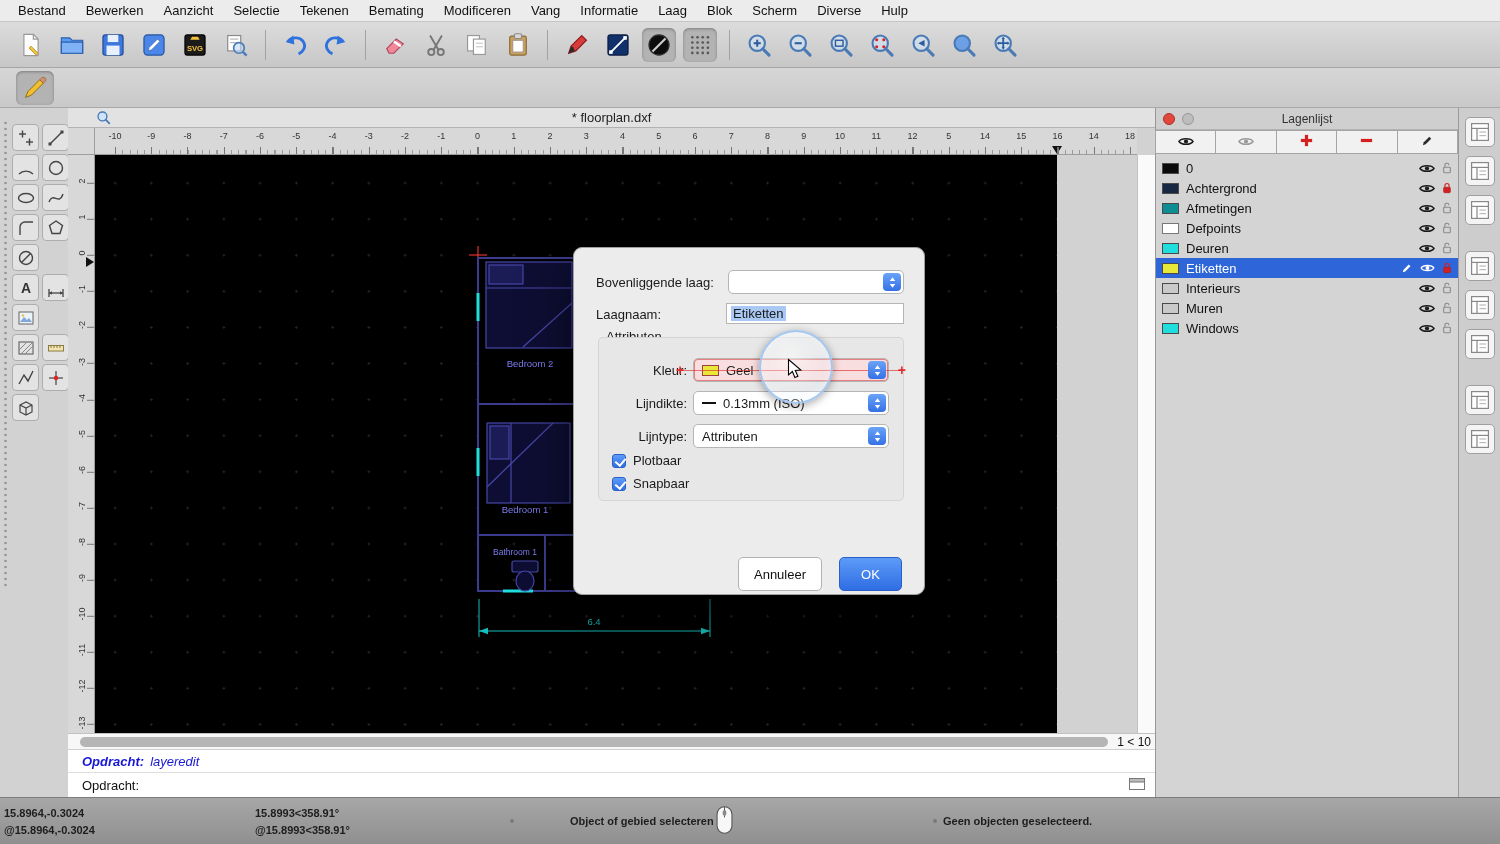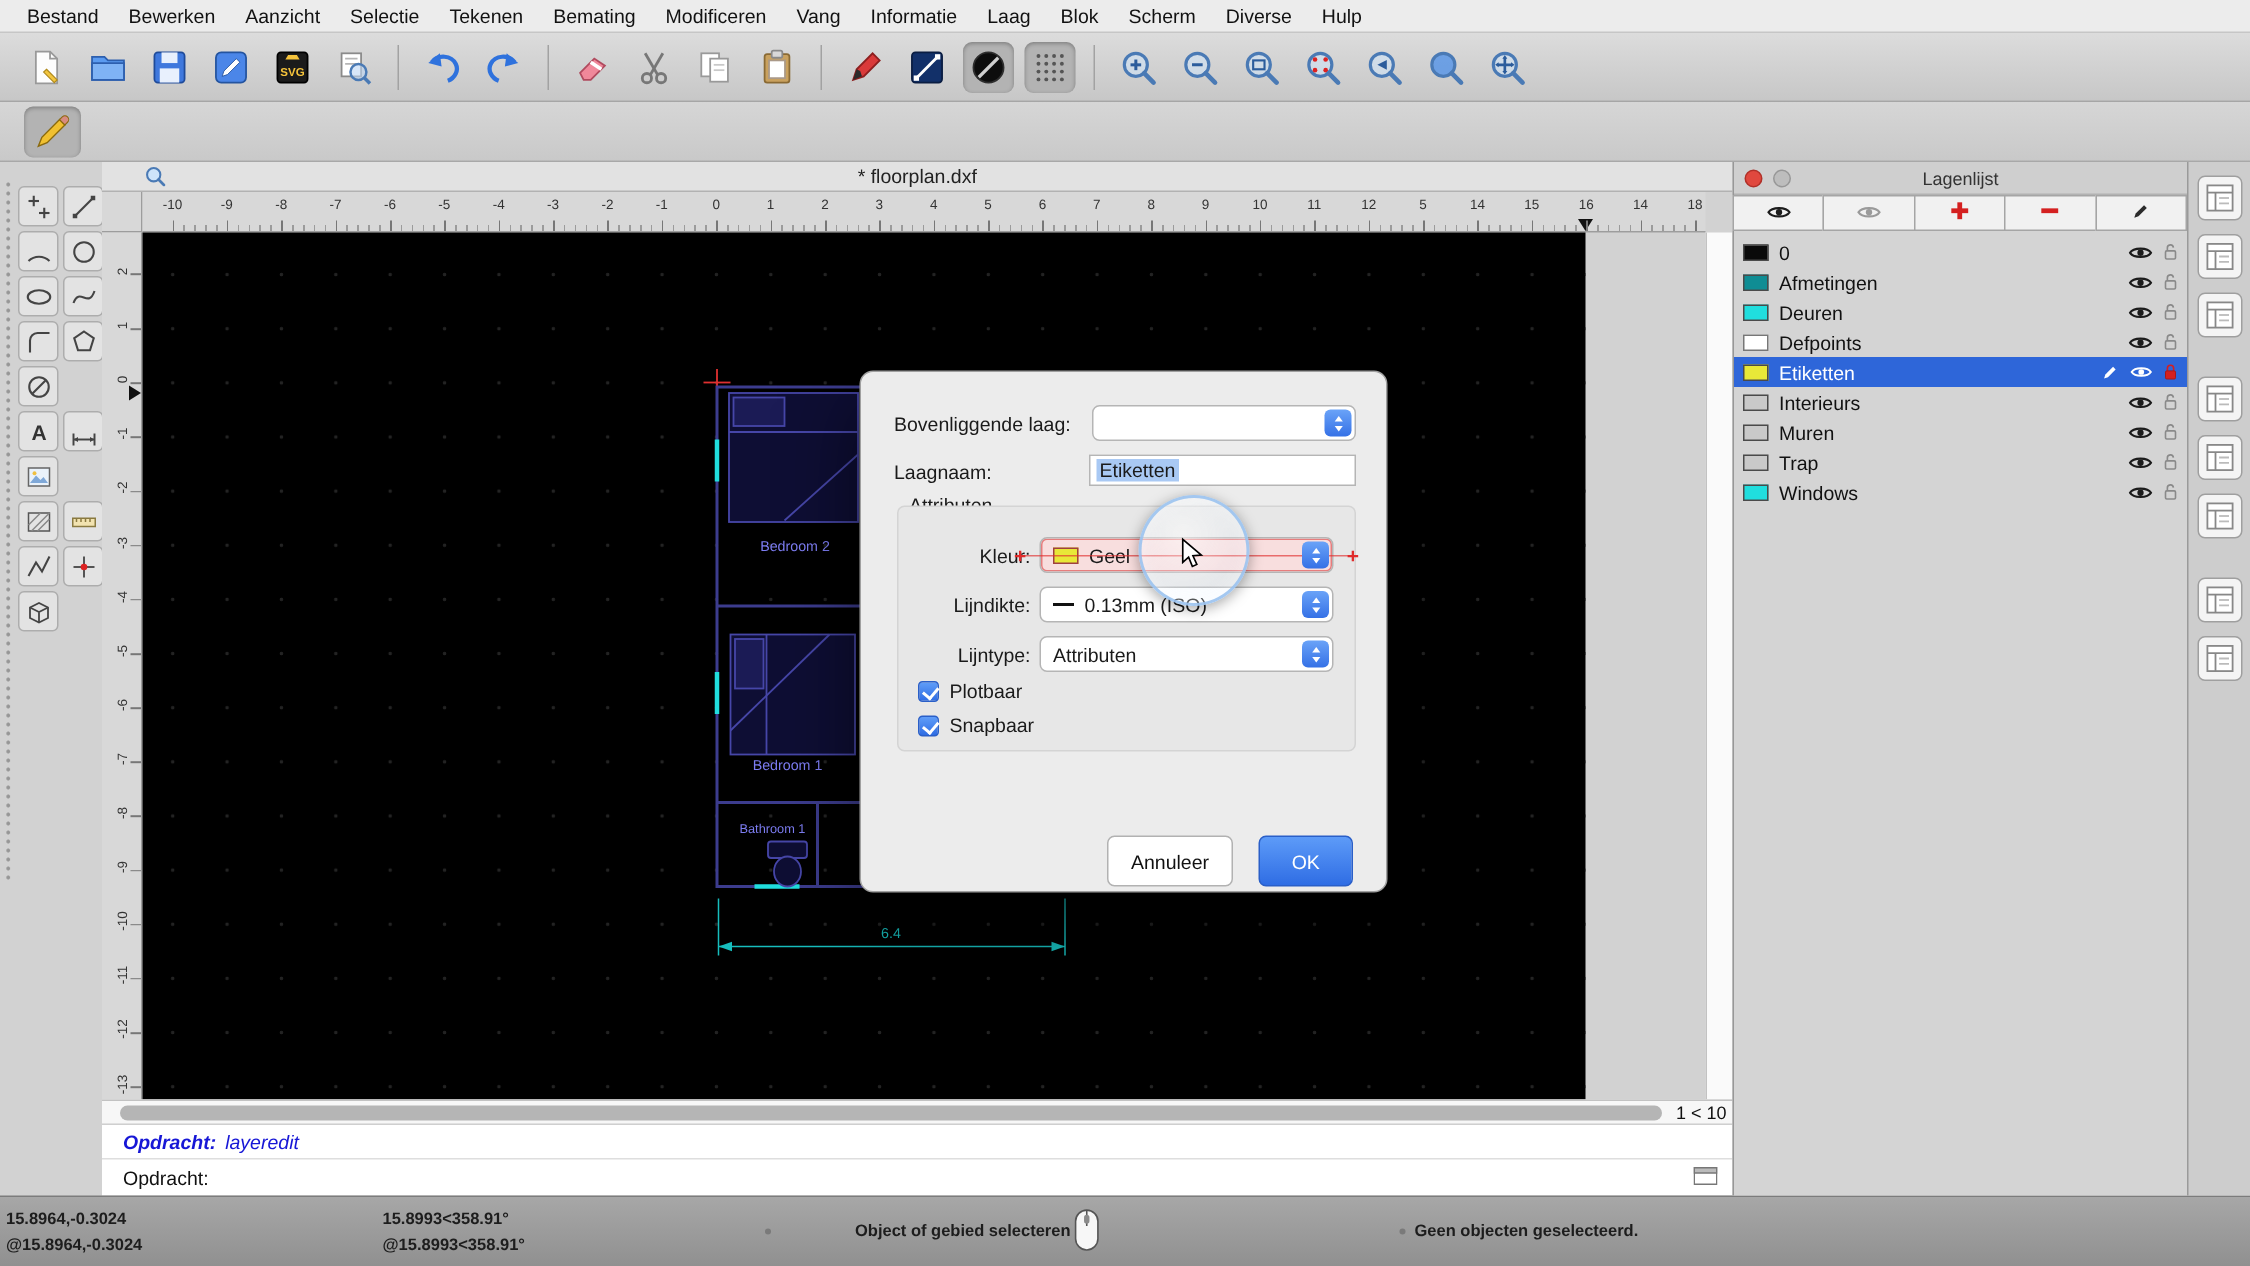--- a/index.html
+++ b/index.html
@@ -775,22 +775,58 @@
             </span>
             <span class="licon">
               <svg viewBox="0 0 12 15" width="10" height="13">
                 <path d="M3.5 6V3.8A2.4 2.4 0 0 1 8.3 3.4" fill="none" stroke="#8a8a8a" stroke-width="1.3"></path>
                 <rect x="2" y="6" width="8" height="6.5" rx="1" fill="none" stroke="#8a8a8a" stroke-width="1.3"></rect>
               </svg>
             </span>
           </span>
         </div>
         <div class="layer-row">
+          <span class="swatch" style="background:#182742;"></span>
+          <span class="lname">Achtergrond</span>
+          <span class="licons">
+            <span class="licon">
+              <svg viewBox="0 0 16 11" width="16" height="11">
+                <path d="M1 5.5C3.2 1.8 12.8 1.8 15 5.5 12.8 9.2 3.2 9.2 1 5.5z" fill="none" stroke="#1c1c1c" stroke-width="1.5"></path>
+                <circle cx="8" cy="5.5" r="2.1" fill="#1c1c1c"></circle>
+              </svg>
+            </span>
+            <span class="licon">
+              <svg viewBox="0 0 12 15" width="10" height="13">
+                <path d="M3.5 6V4a2.5 2.5 0 0 1 5 0v2" fill="none" stroke="#d42020" stroke-width="1.3"></path>
+                <rect x="2" y="6" width="8" height="6.5" rx="1" fill="#d42020" stroke="#a81818" stroke-width="0.8"></rect>
+              </svg>
+            </span>
+          </span>
+        </div>
+        <div class="layer-row">
           <span class="swatch" style="background:#0f8d94;"></span>
           <span class="lname">Afmetingen</span>
+          <span class="licons">
+            <span class="licon">
+              <svg viewBox="0 0 16 11" width="16" height="11">
+                <path d="M1 5.5C3.2 1.8 12.8 1.8 15 5.5 12.8 9.2 3.2 9.2 1 5.5z" fill="none" stroke="#1c1c1c" stroke-width="1.5"></path>
+                <circle cx="8" cy="5.5" r="2.1" fill="#1c1c1c"></circle>
+              </svg>
+            </span>
+            <span class="licon">
+              <svg viewBox="0 0 12 15" width="10" height="13">
+                <path d="M3.5 6V3.8A2.4 2.4 0 0 1 8.3 3.4" fill="none" stroke="#8a8a8a" stroke-width="1.3"></path>
+                <rect x="2" y="6" width="8" height="6.5" rx="1" fill="none" stroke="#8a8a8a" stroke-width="1.3"></rect>
+              </svg>
+            </span>
+          </span>
+        </div>
+        <div class="layer-row">
+          <span class="swatch" style="background:#ffffff;border-color:#777;"></span>
+          <span class="lname">Defpoints</span>
           <span class="licons">
             <span class="licon">
               <svg viewBox="0 0 16 11" width="16" height="11">
                 <path d="M1 5.5C3.2 1.8 12.8 1.8 15 5.5 12.8 9.2 3.2 9.2 1 5.5z" fill="none" stroke="#1c1c1c" stroke-width="1.5"></path>
                 <circle cx="8" cy="5.5" r="2.1" fill="#1c1c1c"></circle>
               </svg>
             </span>
             <span class="licon">
               <svg viewBox="0 0 12 15" width="10" height="13">
                 <path d="M3.5 6V3.8A2.4 2.4 0 0 1 8.3 3.4" fill="none" stroke="#8a8a8a" stroke-width="1.3"></path>
@@ -810,38 +846,20 @@
               </svg>
             </span>
             <span class="licon">
               <svg viewBox="0 0 12 15" width="10" height="13">
                 <path d="M3.5 6V3.8A2.4 2.4 0 0 1 8.3 3.4" fill="none" stroke="#8a8a8a" stroke-width="1.3"></path>
                 <rect x="2" y="6" width="8" height="6.5" rx="1" fill="none" stroke="#8a8a8a" stroke-width="1.3"></rect>
               </svg>
             </span>
           </span>
         </div>
-        <div class="layer-row">
-          <span class="swatch" style="background:#ffffff;border-color:#777;"></span>
-          <span class="lname">Defpoints</span>
-          <span class="licons">
-            <span class="licon">
-              <svg viewBox="0 0 16 11" width="16" height="11">
-                <path d="M1 5.5C3.2 1.8 12.8 1.8 15 5.5 12.8 9.2 3.2 9.2 1 5.5z" fill="none" stroke="#1c1c1c" stroke-width="1.5"></path>
-                <circle cx="8" cy="5.5" r="2.1" fill="#1c1c1c"></circle>
-              </svg>
-            </span>
-            <span class="licon">
-              <svg viewBox="0 0 12 15" width="10" height="13">
-                <path d="M3.5 6V3.8A2.4 2.4 0 0 1 8.3 3.4" fill="none" stroke="#8a8a8a" stroke-width="1.3"></path>
-                <rect x="2" y="6" width="8" height="6.5" rx="1" fill="none" stroke="#8a8a8a" stroke-width="1.3"></rect>
-              </svg>
-            </span>
-          </span>
-        </div>
         <div class="layer-row selected">
           <span class="swatch" style="background:#e8e838;"></span>
           <span class="lname">Etiketten</span>
           <span class="licons">
             <span class="licon">
               <svg viewBox="0 0 14 14" width="12" height="12">
                 <path d="M2 12l1-3 6-6 2 2-6 6z" fill="#fff"></path>
               </svg>
             </span>
             <span class="licon">
@@ -872,38 +890,20 @@
               <svg viewBox="0 0 12 15" width="10" height="13">
                 <path d="M3.5 6V3.8A2.4 2.4 0 0 1 8.3 3.4" fill="none" stroke="#8a8a8a" stroke-width="1.3"></path>
                 <rect x="2" y="6" width="8" height="6.5" rx="1" fill="none" stroke="#8a8a8a" stroke-width="1.3"></rect>
               </svg>
             </span>
           </span>
         </div>
         <div class="layer-row">
           <span class="swatch" style="background:#c9c9c9;"></span>
           <span class="lname">Muren</span>
-          <span class="licons">
-            <span class="licon">
-              <svg viewBox="0 0 16 11" width="16" height="11">
-                <path d="M1 5.5C3.2 1.8 12.8 1.8 15 5.5 12.8 9.2 3.2 9.2 1 5.5z" fill="none" stroke="#1c1c1c" stroke-width="1.5"></path>
-                <circle cx="8" cy="5.5" r="2.1" fill="#1c1c1c"></circle>
-              </svg>
-            </span>
-            <span class="licon">
-              <svg viewBox="0 0 12 15" width="10" height="13">
-                <path d="M3.5 6V3.8A2.4 2.4 0 0 1 8.3 3.4" fill="none" stroke="#8a8a8a" stroke-width="1.3"></path>
-                <rect x="2" y="6" width="8" height="6.5" rx="1" fill="none" stroke="#8a8a8a" stroke-width="1.3"></rect>
-              </svg>
-            </span>
-          </span>
-        </div>
-        <div class="layer-row">
-          <span class="swatch" style="background:#c9c9c9;"></span>
-          <span class="lname">Trap</span>
           <span class="licons">
             <span class="licon">
               <svg viewBox="0 0 16 11" width="16" height="11">
                 <path d="M1 5.5C3.2 1.8 12.8 1.8 15 5.5 12.8 9.2 3.2 9.2 1 5.5z" fill="none" stroke="#1c1c1c" stroke-width="1.5"></path>
                 <circle cx="8" cy="5.5" r="2.1" fill="#1c1c1c"></circle>
               </svg>
             </span>
             <span class="licon">
               <svg viewBox="0 0 12 15" width="10" height="13">
                 <path d="M3.5 6V3.8A2.4 2.4 0 0 1 8.3 3.4" fill="none" stroke="#8a8a8a" stroke-width="1.3"></path>

